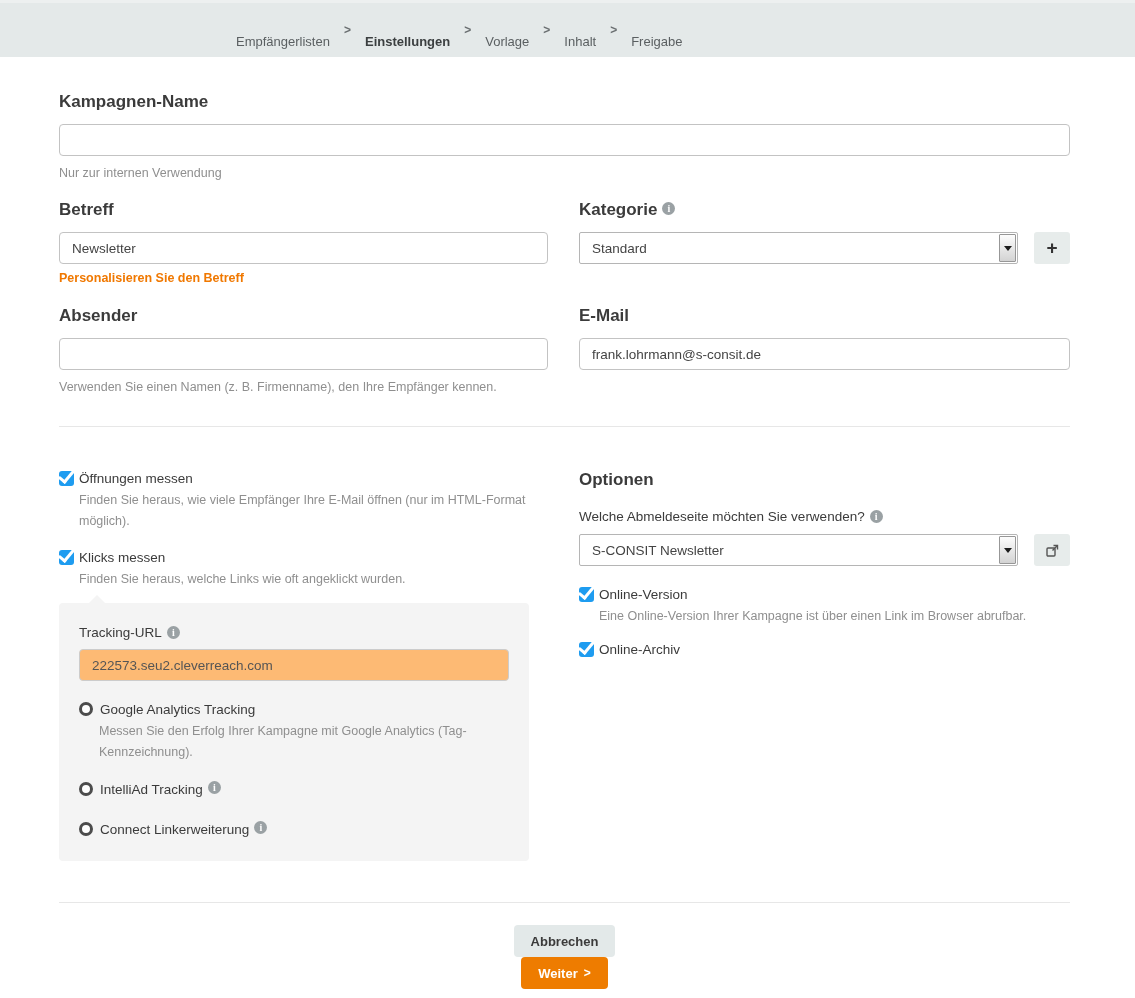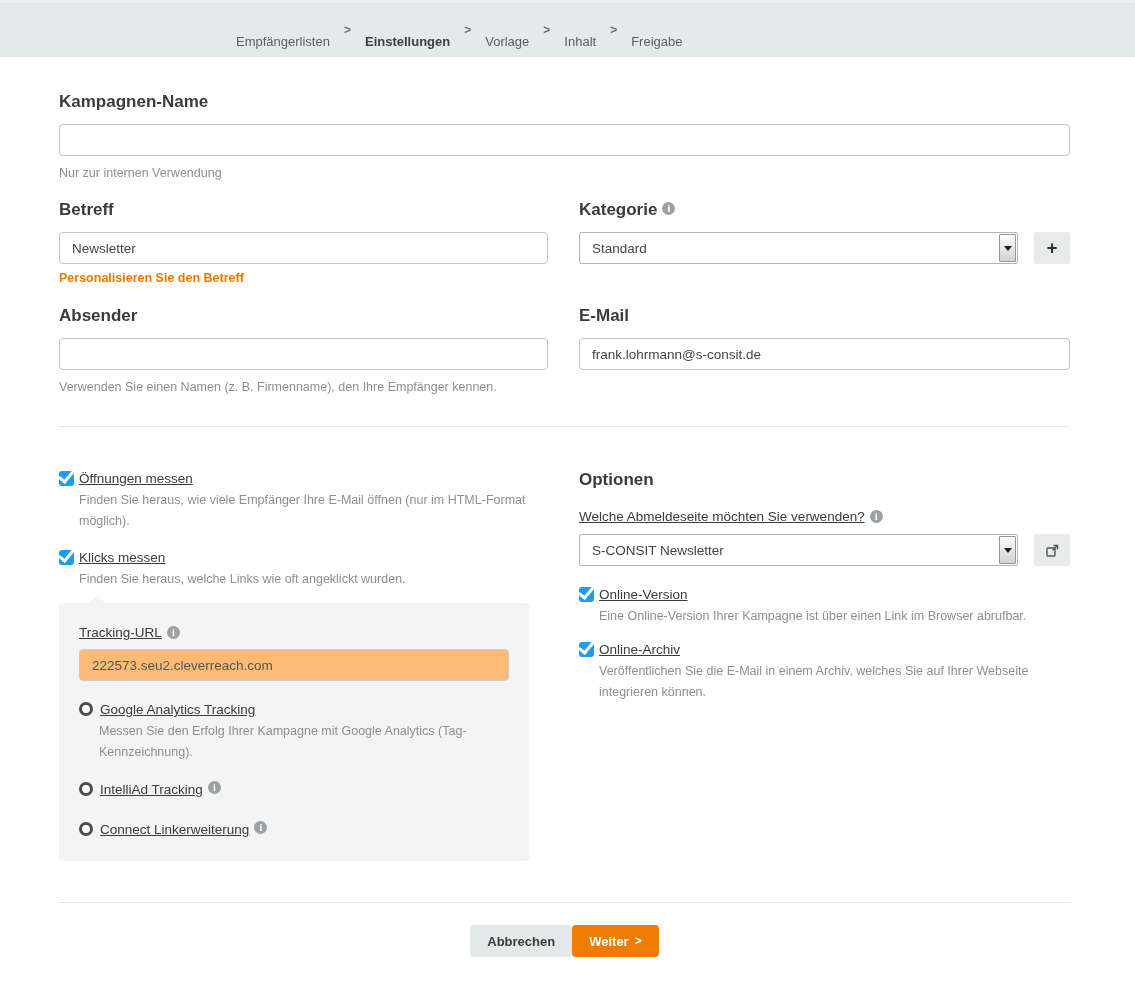--- a/index.html
+++ b/index.html
@@ -29,21 +29,21 @@
   hr.divider { border:none; border-top:1px solid #e7e7e7; margin-top:28px; }
   .row4 { margin-top:43px; display:flex; gap:31px; }
   
   .ti {
     width:100%; height:32px; border:1px solid #c3c3c3; border-radius:4px;
     padding:0 12px; font-size:13.5px; color:#444; background:#fff; outline:none;
     font-family:"Liberation Sans", sans-serif;
   }
   .helper { margin-top:7px; font-size:12.5px; color:#8f8f8f; line-height:21px; }
   .link { display:inline-block; margin-top:7px; font-size:12.5px; color:#f07800; font-weight:bold; text-decoration:none; cursor:pointer; }
-  .lbl { font-size:13.5px; color:#3b3b3b; line-height:16px;text-decoration:underline; }
+  .lbl { font-size:13.5px; color:#3b3b3b; line-height:16px; }
   
   .sel-row { display:flex; gap:16px; margin-top:9px; }
   .sel-row.nolabel { margin-top:0; }
   .select {
     position:relative; flex:1; height:32px; background:#fff;
     border:1px solid #b5b5b5; border-radius:2px;
     display:flex; align-items:center; padding:0 26px 0 12px;
     font-size:13.5px; color:#444; cursor:pointer;
   }
   .sel-strip {
@@ -95,21 +95,21 @@
   .panel .r1 { margin-top:20px; }
   .panel .r2 { margin-top:18px; }
   .panel .r3 { margin-top:22px; }
   
   .opt-q { margin-top:19px; }
   .opt-cb1 { margin-top:20px; }
   .opt-cb2 { margin-top:14px; }
   .ext-svg { display:block; }
   
   hr.footer-divider { border:none; border-top:1px solid #e7e7e7; margin:41px 65px 0 59px; }
-  .footer { display:flex; justify-content:center; align-items:center; margin:22px 65px 0 59px; }
+  .footer { display:flex; justify-content:flex-end; align-items:center; margin:22px 65px 0 59px;flex-direction:column; }
   .btn {
     height:32px; border:none; border-radius:4px; padding:0 17px;
     font-family:"Liberation Sans", sans-serif; font-size:13px; font-weight:bold; cursor:pointer;
     display:flex; align-items:center;
   }
   .btn-cancel { background:#e3e9e9; color:#3b3b3b; }
   .btn-next { background:#ee7c00; color:#fff; }
   .btn-next .chev { margin-left:6px; font-size:12px; }
 </style>
 </head>
@@ -235,21 +235,20 @@
       <div class="check-row opt-cb1">
         <span class="cb"></span>
         <span class="lbl">Online-Version</span>
       </div>
       <div class="sub">Eine Online-Version Ihrer Kampagne ist über einen Link im Browser abrufbar.</div>
 
       <div class="check-row opt-cb2">
         <span class="cb"></span>
         <span class="lbl">Online-Archiv</span>
       </div>
-      <div class="sub" style="width:452px">Veröffentlichen Sie die E-Mail in einem Archiv, welches Sie auf Ihrer Webseite integrieren können.</div>
     </div>
   </div>
 </div>
 
 <hr class="footer-divider">
 <div class="footer">
   <button class="btn btn-cancel">Abbrechen</button>
   <button class="btn btn-next">
     <span>Weiter</span>
     <span class="chev">&gt;</span>

